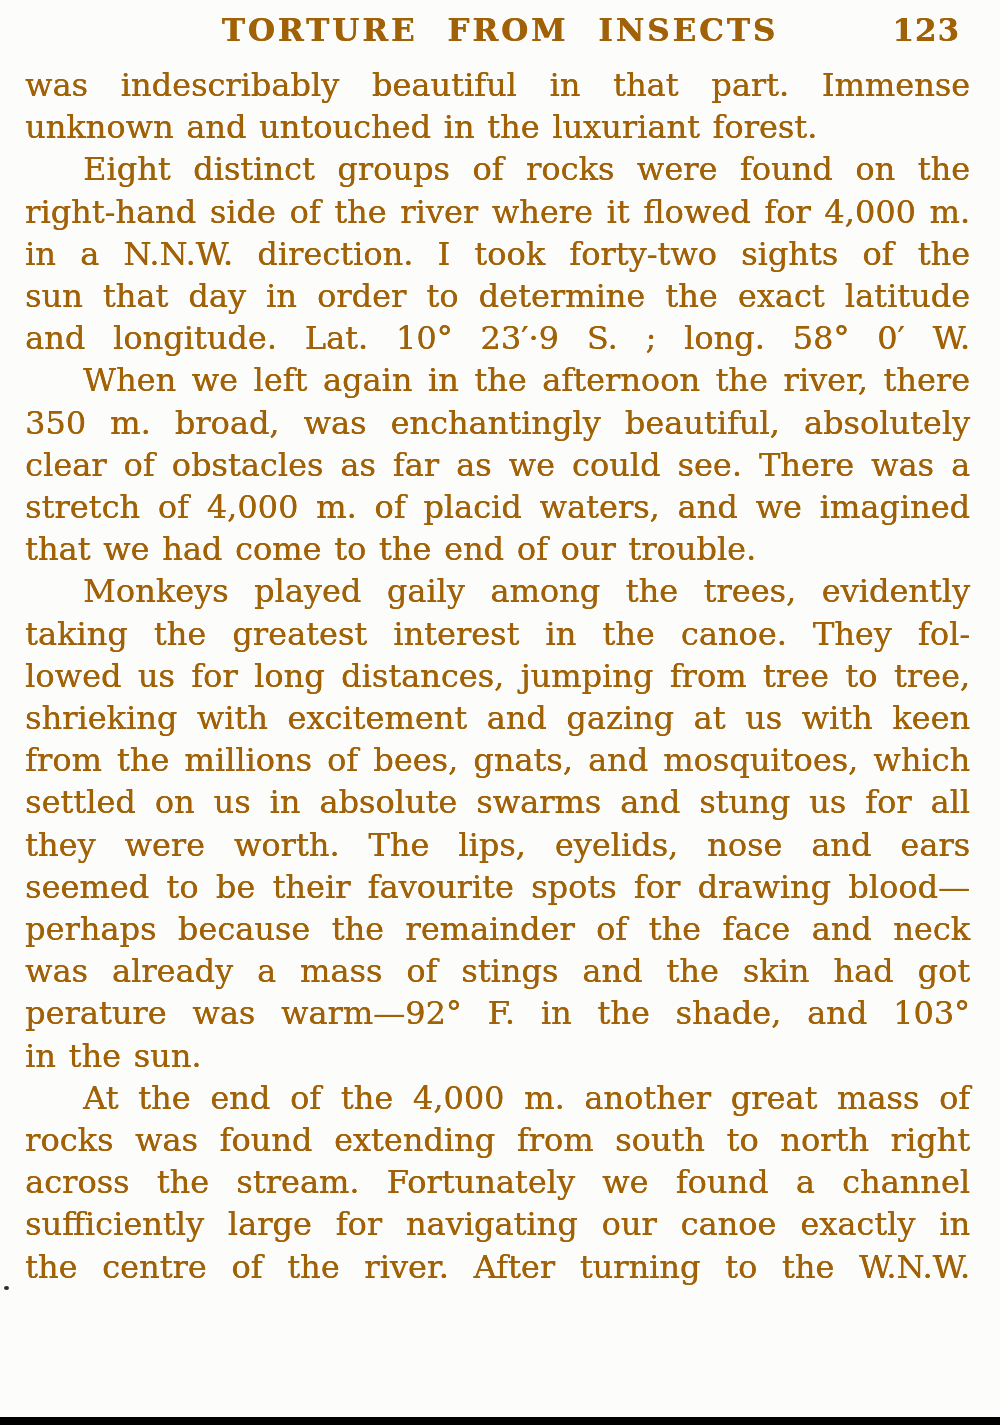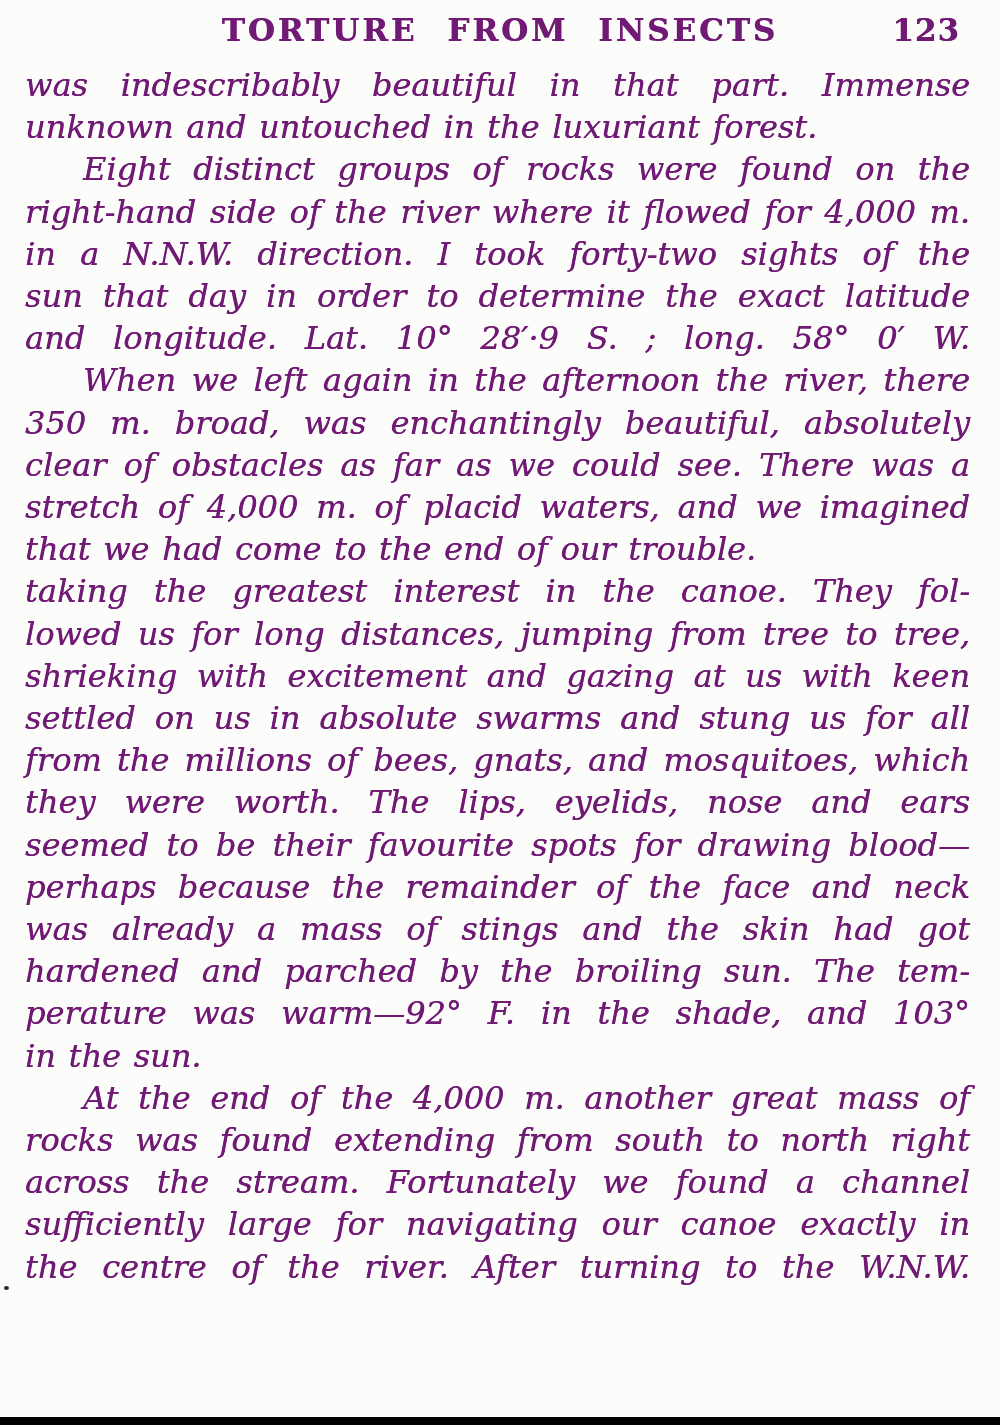--- a/index.html
+++ b/index.html
@@ -8,21 +8,21 @@
     width: 1000px;
     height: 1425px;
     overflow: hidden;
     background: #fbfbf9;
   }
   .page {
     position: relative;
     width: 1000px;
     height: 1425px;
     background: #fcfcfa;
-    color: #701a75;
+    color: #a16207;
     font-family: "DejaVu Serif", "Liberation Serif", serif;
   }
   .header {
     position: relative;
     padding-top: 12px;
     height: 48px;
     font-weight: bold;
   }
   .header .title {
     text-align: center;
@@ -37,21 +37,20 @@
     right: 40px;
     font-size: 31px;
     letter-spacing: 1px;
     text-shadow: 0.4px 0 0 currentColor;
   }
   .body-text {
     position: absolute;
     top: 64px;
     left: 25px;
     right: 30px;
-    font-style: italic;
   }
   .para { margin: 0; }
   .line {
     font-size: 32px;
     line-height: 42.2px;
     word-spacing: 2.5px;
     text-align: justify;
     text-align-last: left;
     text-shadow: 0.35px 0 0 currentColor;
     white-space: nowrap;
@@ -88,40 +87,40 @@
   <div class="body-text">
       <div class="para">
         <div class="line just">was indescribably beautiful in that part.  Immense</div>
         <div class="line">unknown and untouched in the luxuriant forest.</div>
       </div>
       <div class="para">
         <div class="line indent just">Eight distinct groups of rocks were found on the</div>
         <div class="line just">right-hand side of the river where it flowed for 4,000 m.</div>
         <div class="line just">in a N.N.W. direction.  I took forty-two sights of the</div>
         <div class="line just">sun that day in order to determine the exact latitude</div>
-        <div class="line just">and longitude.  Lat. 10° 28′·9 S. ;  long. 58° 0′ W.</div>
+        <div class="line just">and longitude.  Lat. 10° 23′·9 S. ;  long. 58° 0′ W.</div>
       </div>
       <div class="para">
         <div class="line indent just">When we left again in the afternoon the river, there</div>
         <div class="line just">350 m. broad, was enchantingly beautiful, absolutely</div>
         <div class="line just">clear of obstacles as far as we could see.  There was a</div>
         <div class="line just">stretch of 4,000 m. of placid waters, and we imagined</div>
         <div class="line">that we had come to the end of our trouble.</div>
       </div>
       <div class="para">
+        <div class="line indent just">Monkeys played gaily among the trees, evidently</div>
         <div class="line just">taking the greatest interest in the canoe.  They fol-</div>
         <div class="line just">lowed us for long distances, jumping from tree to tree,</div>
         <div class="line just">shrieking with excitement and gazing at us with keen</div>
+        <div class="line just">from the millions of bees, gnats, and mosquitoes, which</div>
         <div class="line just">settled on us in absolute swarms and stung us for all</div>
-        <div class="line just">from the millions of bees, gnats, and mosquitoes, which</div>
         <div class="line just">they were worth.  The lips, eyelids, nose and ears</div>
         <div class="line just">seemed to be their favourite spots for drawing blood—</div>
         <div class="line just">perhaps because the remainder of the face and neck</div>
         <div class="line just">was already a mass of stings and the skin had got</div>
-        <div class="line just">hardened and parched by the broiling sun.  The tem-</div>
         <div class="line just">perature was warm—92° F. in the shade, and 103°</div>
         <div class="line">in the sun.</div>
       </div>
       <div class="para">
         <div class="line indent just">At the end of the 4,000 m. another great mass of</div>
         <div class="line just">rocks was found extending from south to north right</div>
         <div class="line just">across the stream.  Fortunately we found a channel</div>
         <div class="line just">sufficiently large for navigating our canoe exactly in</div>
         <div class="line just">the centre of the river.  After turning to the W.N.W.</div>
       </div>

